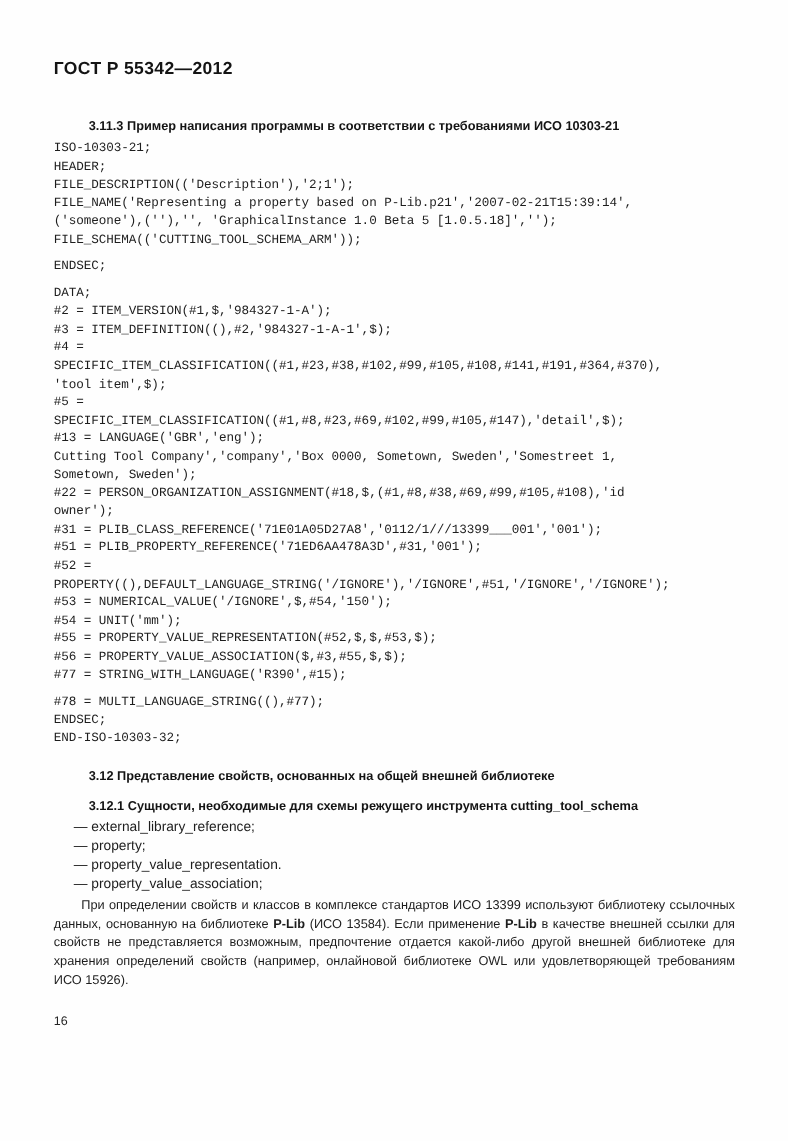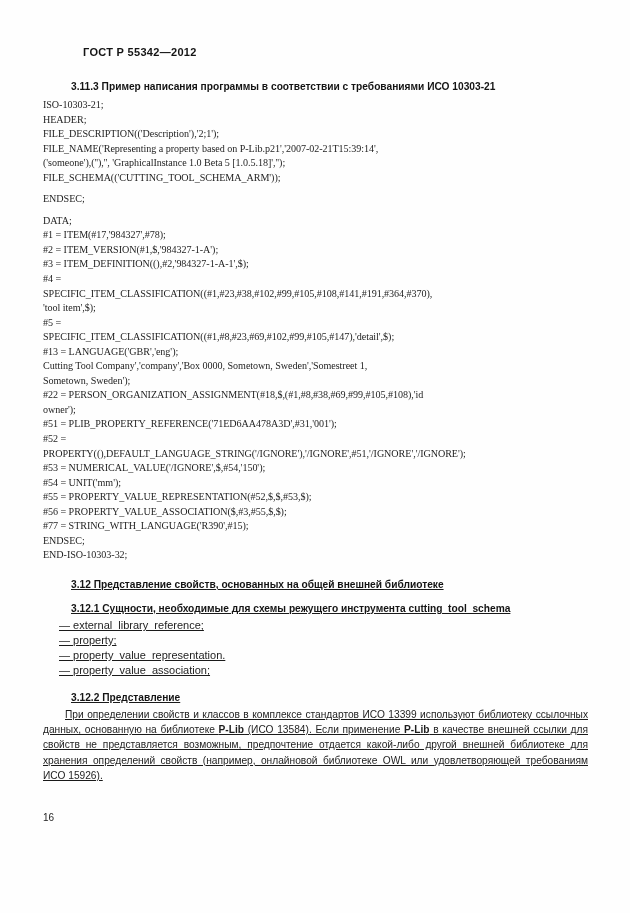--- a/index.html
+++ b/index.html
@@ -21,33 +21,32 @@
     position: absolute;
     inset: 0;
     background: #fefefe;
   }
 
   
   .doc-header {
     position: absolute;
     left: 43px;
     top: 46px;
-    font-size: 11px;
+    font-size: 14px;
     font-weight: bold;
     letter-spacing: 0.3px;
     color: #141414;
     white-space: nowrap;
-    margin-left: 40px;
   }
 
   
   .content {
     position: absolute;
     left: 43px;
-    top: 80px;
+    top: 95px;
     width: 545px;
   }
 
   .clause-head {
     font-size: 10.2px;
     font-weight: bold;
     color: #141414;
     line-height: 14px;
     margin: 0 0 4px 0;
   }
@@ -55,35 +54,34 @@
     text-indent: 28px;
   }
 
   
   .listing {
     margin: 0;
     padding: 0;
     list-style: none;
   }
   .listing li {
-    font-family: Liberation Serif, serif;
+    font-family: Liberation Mono, monospace;
     font-size: 10.1px;
     line-height: 14.55px;
     color: #1d1d1d;
     white-space: pre-wrap;
     letter-spacing: -0.05px;
   }
   .listing li.gap-before {
     margin-top: 7px;
   }
 
   
   .section-block {
     margin-top: 14px;
-    text-decoration: underline;
   }
   .sub-head {
     font-size: 10.2px;
     font-weight: bold;
     color: #141414;
     line-height: 15px;
     margin: 0;
   }
   .sub-head.indent {
     text-indent: 28px;
@@ -138,60 +136,60 @@
 
     <ul class="listing" id="listing-container">
         <li>ISO-10303-21;</li>
         <li>HEADER;</li>
         <li>FILE_DESCRIPTION(('Description'),'2;1');</li>
         <li>FILE_NAME('Representing a property based on P-Lib.p21','2007-02-21T15:39:14',</li>
         <li>('someone'),(''),'', 'GraphicalInstance 1.0 Beta 5 [1.0.5.18]','');</li>
         <li>FILE_SCHEMA(('CUTTING_TOOL_SCHEMA_ARM'));</li>
         <li class="gap-before">ENDSEC;</li>
         <li class="gap-before">DATA;</li>
-        <li>#1 = ITEM(#17,'984327',#78);</li>
         <li>#2 = ITEM_VERSION(#1,$,'984327-1-A');</li>
         <li>#3 = ITEM_DEFINITION((),#2,'984327-1-A-1',$);</li>
         <li>#4 =</li>
         <li>SPECIFIC_ITEM_CLASSIFICATION((#1,#23,#38,#102,#99,#105,#108,#141,#191,#364,#370),</li>
         <li>'tool item',$);</li>
         <li>#5 =</li>
         <li>SPECIFIC_ITEM_CLASSIFICATION((#1,#8,#23,#69,#102,#99,#105,#147),'detail',$);</li>
         <li>#13 = LANGUAGE('GBR','eng');</li>
         <li>Cutting Tool Company','company','Box 0000, Sometown, Sweden','Somestreet 1,</li>
         <li>Sometown, Sweden');</li>
         <li>#22 = PERSON_ORGANIZATION_ASSIGNMENT(#18,$,(#1,#8,#38,#69,#99,#105,#108),'id</li>
         <li>owner');</li>
+        <li>#31 = PLIB_CLASS_REFERENCE('71E01A05D27A8','0112/1///13399___001','001');</li>
         <li>#51 = PLIB_PROPERTY_REFERENCE('71ED6AA478A3D',#31,'001');</li>
         <li>#52 =</li>
         <li>PROPERTY((),DEFAULT_LANGUAGE_STRING('/IGNORE'),'/IGNORE',#51,'/IGNORE','/IGNORE');</li>
         <li>#53 = NUMERICAL_VALUE('/IGNORE',$,#54,'150');</li>
         <li>#54 = UNIT('mm');</li>
         <li>#55 = PROPERTY_VALUE_REPRESENTATION(#52,$,$,#53,$);</li>
         <li>#56 = PROPERTY_VALUE_ASSOCIATION($,#3,#55,$,$);</li>
         <li>#77 = STRING_WITH_LANGUAGE('R390',#15);</li>
+        <li class="gap-before">#78 = MULTI_LANGUAGE_STRING((),#77);</li>
         <li>ENDSEC;</li>
         <li>END-ISO-10303-32;</li>
       </ul>
 
     <div class="section-block">
       <div class="sub-head indent">3.12 Представление свойств, основанных на общей внешней библиотеке</div>
 
       <div class="spacer-sm"></div>
 
       <div class="sub-head indent">3.12.1 Сущности, необходимые для схемы режущего инструмента cutting_tool_schema</div>
 
       <ul class="dash-list" id="dash-list-container">
           <li>— external_library_reference;</li>
           <li>— property;</li>
           <li>— property_value_representation.</li>
           <li>— property_value_association;</li>
         </ul>
 
-      <div class="sub-head indent tight">3.12.2 Представление</div>
 
       <p class="para" id="closing-paragraph"><span>При определении свойств и классов в комплексе стандартов ИСО 13399 используют библиотеку ссылочных данных, основанную на библиотеке </span><b>P-Lib</b><span> (ИСО 13584). Если применение </span><b>P-Lib</b><span> в качестве внешней ссылки для свойств не представляется возможным, предпочтение отдается какой-либо другой внешней библиотеке для хранения определений свойств (например, онлайновой библиотеке OWL или удовлетворяющей требованиям ИСО 15926).</span></p>
     </div>
   </div>
 
   <div class="folio">16</div>
 
 </div>
 
 </body></html>

